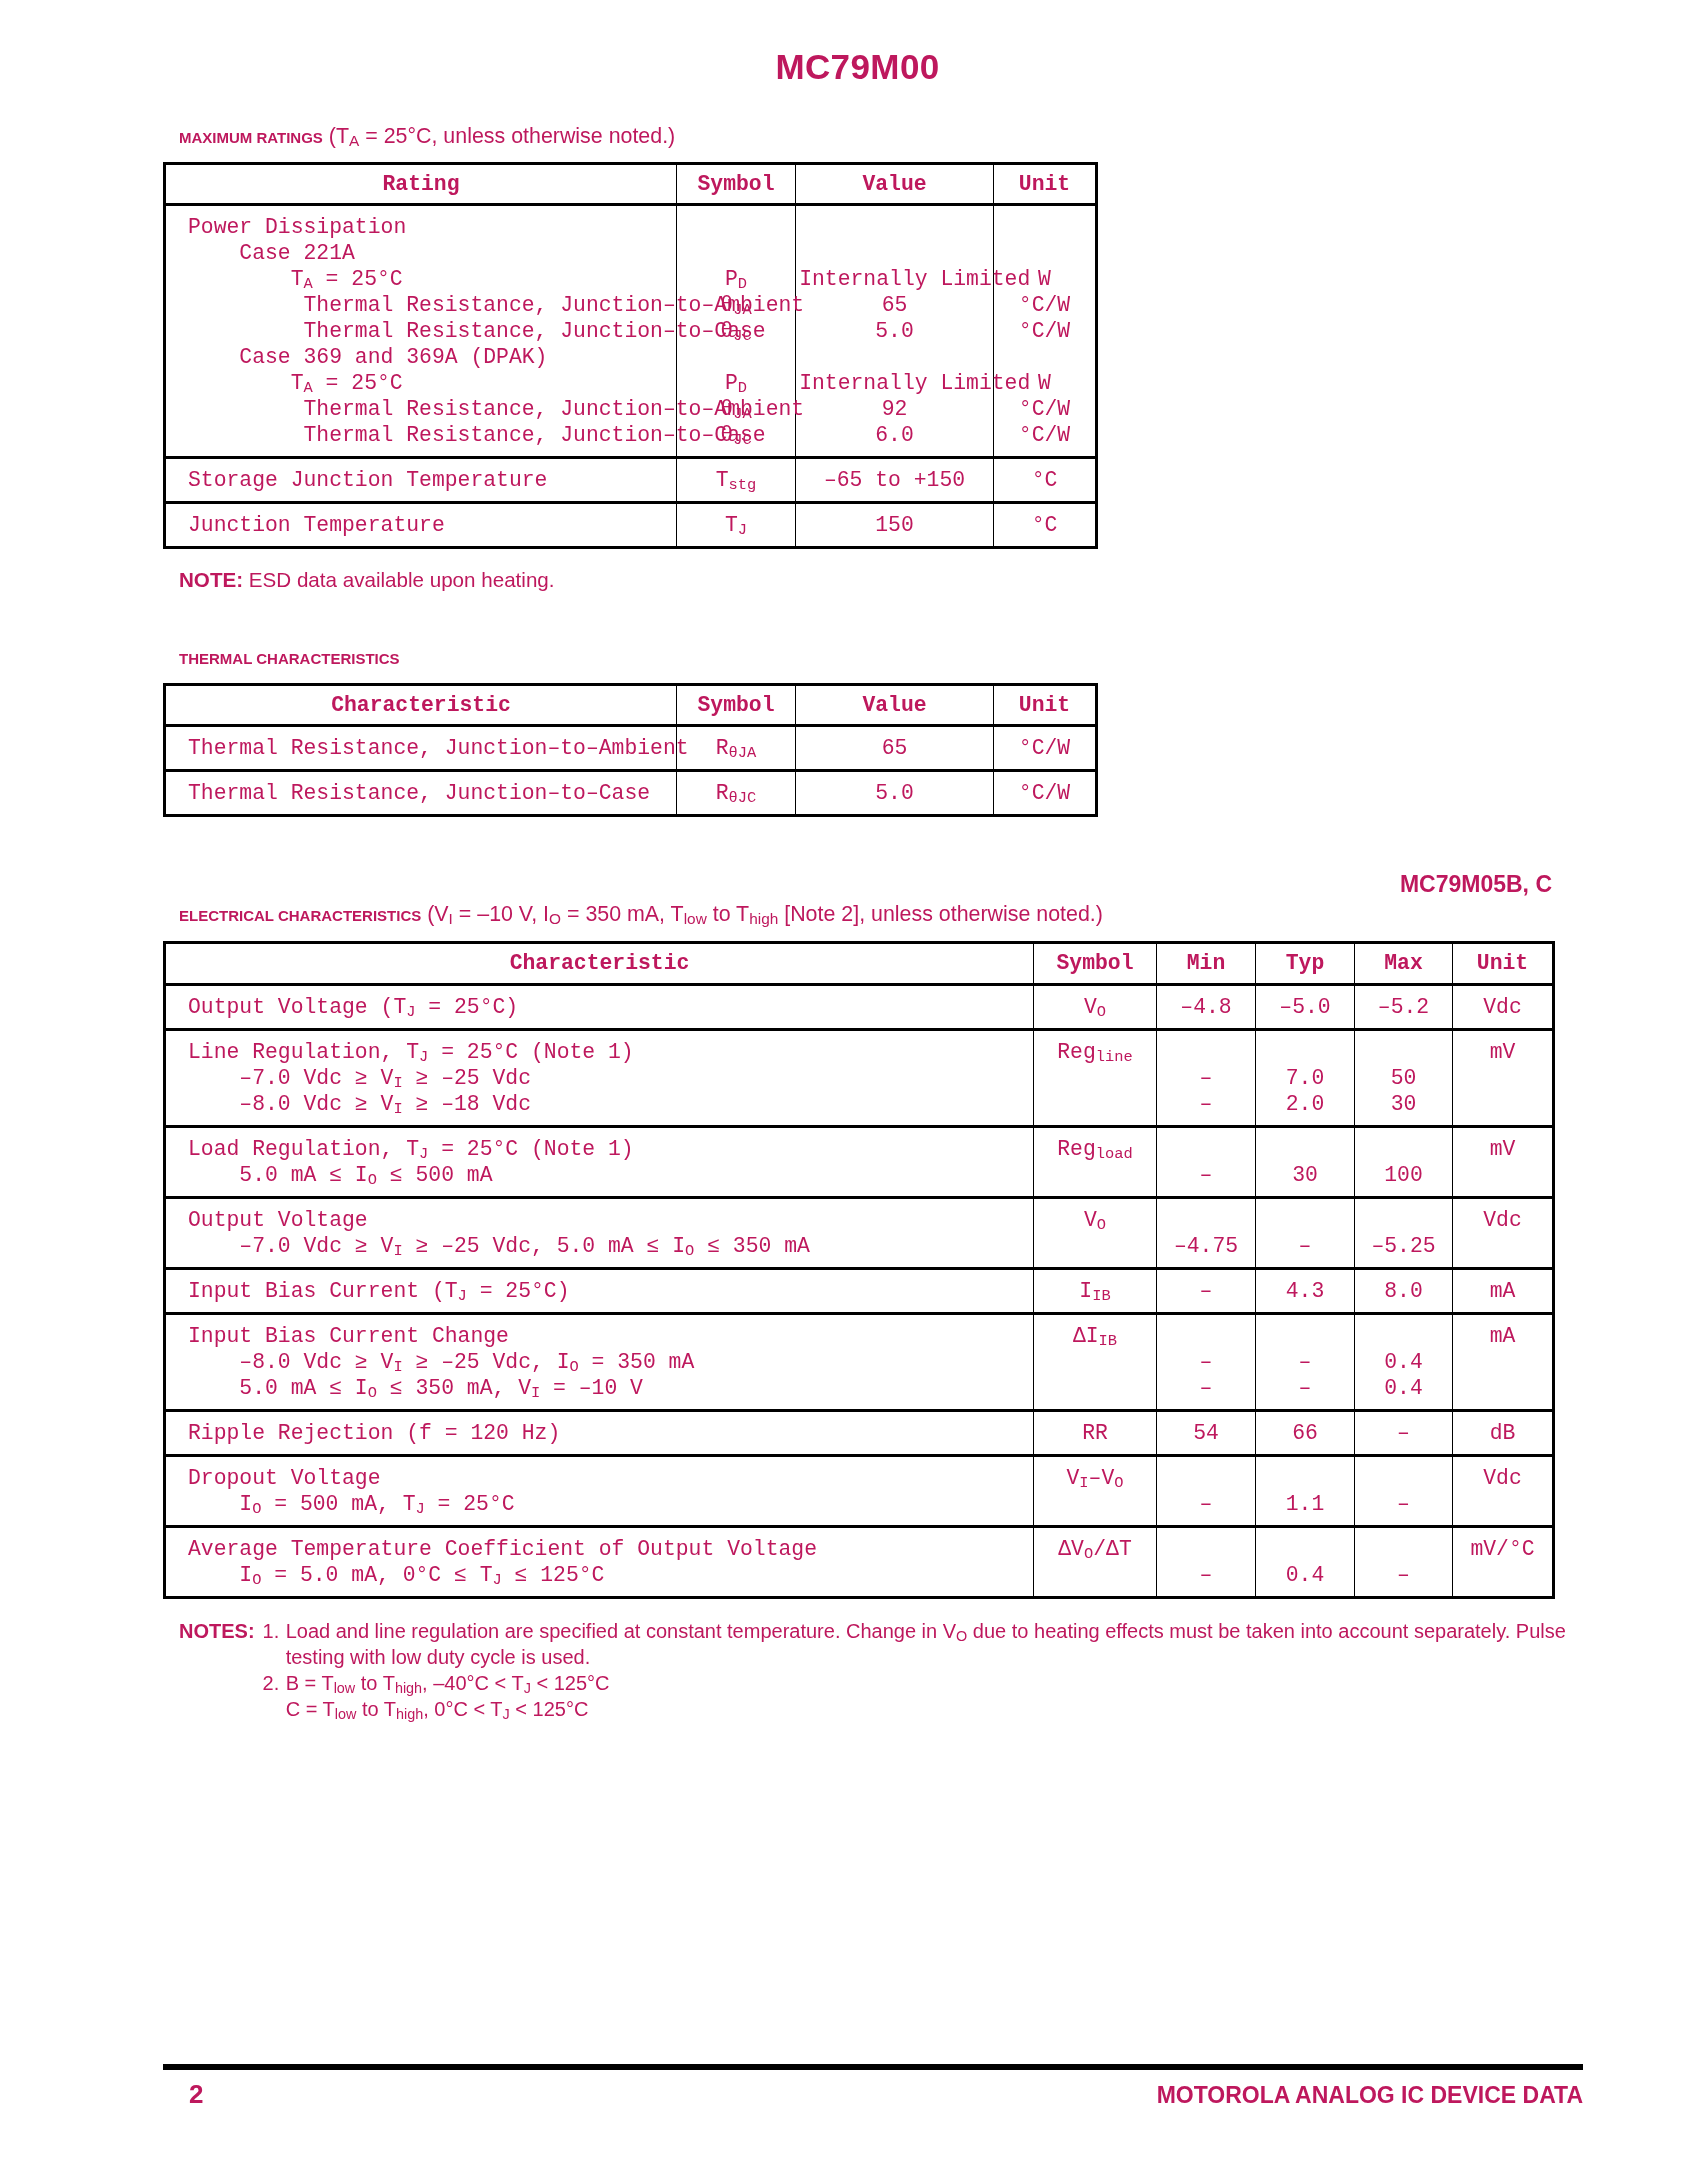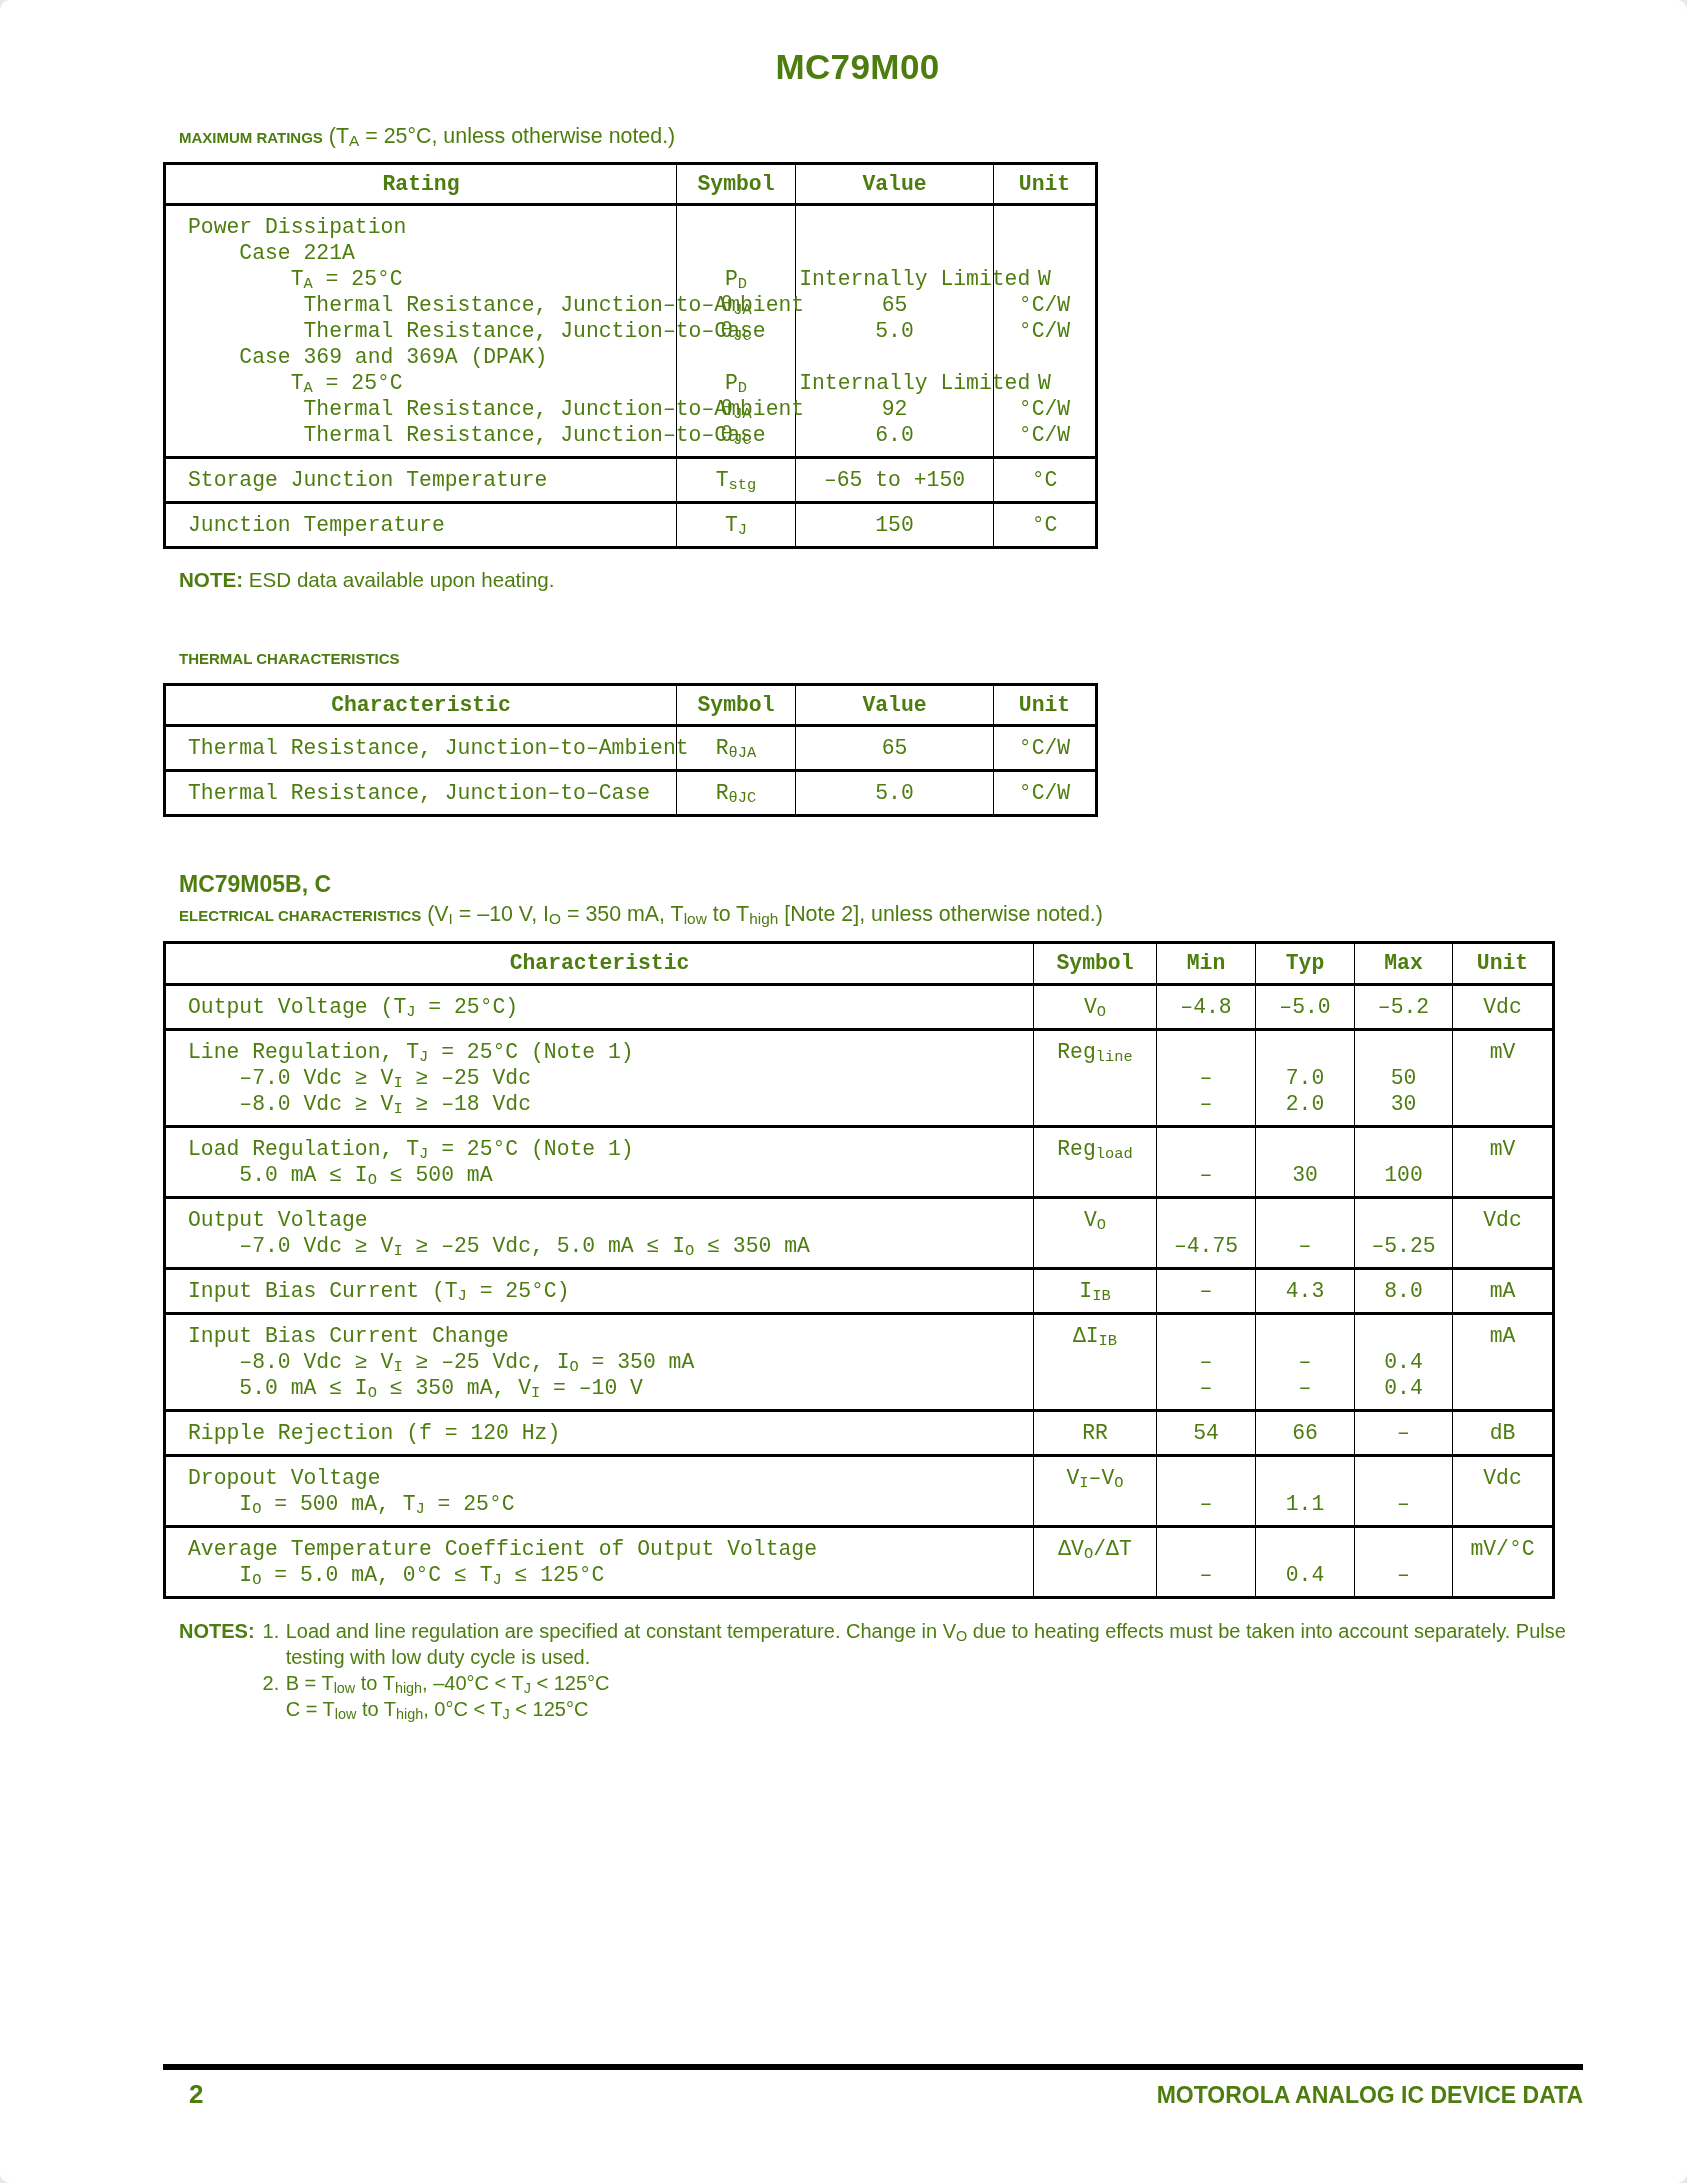--- a/index.html
+++ b/index.html
@@ -1,45 +1,44 @@
 <!DOCTYPE html>
 <html style="font-size:12.7px"><head>
 <meta charset="utf-8">
 <style>
   html,body { margin:0; padding:0; background:#e8e8e8; }
   .page {
     position:relative;
     width:1687px; height:2183px;
     background:#ffffff;
-    color:#4d7c0f;
+    color:#be185d;
     font-family:"Liberation Sans","DejaVu Sans",sans-serif;
     font-size:21.4px;
     overflow:hidden;
-    border-radius:10px;
   }
   .content { margin-left:163px; width:1389px; }
 
   sub { font-size:72%; vertical-align:-0.22em; line-height:0; }
 
   .doc-title {
     padding-top:48px;
     text-align:center;
     font-size:35px;
     font-weight:bold;
     letter-spacing:0.4px;
     line-height:37px;
   }
 
   .sec-heading { padding-left:16px; line-height:29px; }
   .sec-heading .hb { font-weight:bold; font-size:15px; }
   .sec-heading .hn { font-size:21.4px; }
   .h-max { margin-top:37px; }
   .h-thermal { margin-top:51px; }
   .h-elec { margin-top:52px; line-height:30px; }
-  .h-elec .dev { display:block; font-weight:bold; font-size:23px; }
+  .h-elec .dev { display:block; font-weight:bold; font-size:23px;text-align:right; }
 
   table.dtable {
     border-collapse:collapse;
     table-layout:fixed;
     border:3.2px solid #000;
     margin-top:9.5px;
     font-family:Liberation Mono, monospace;
   }
   table.dtable tr { border-bottom:3.2px solid #000; }
   table.dtable th, table.dtable td {

